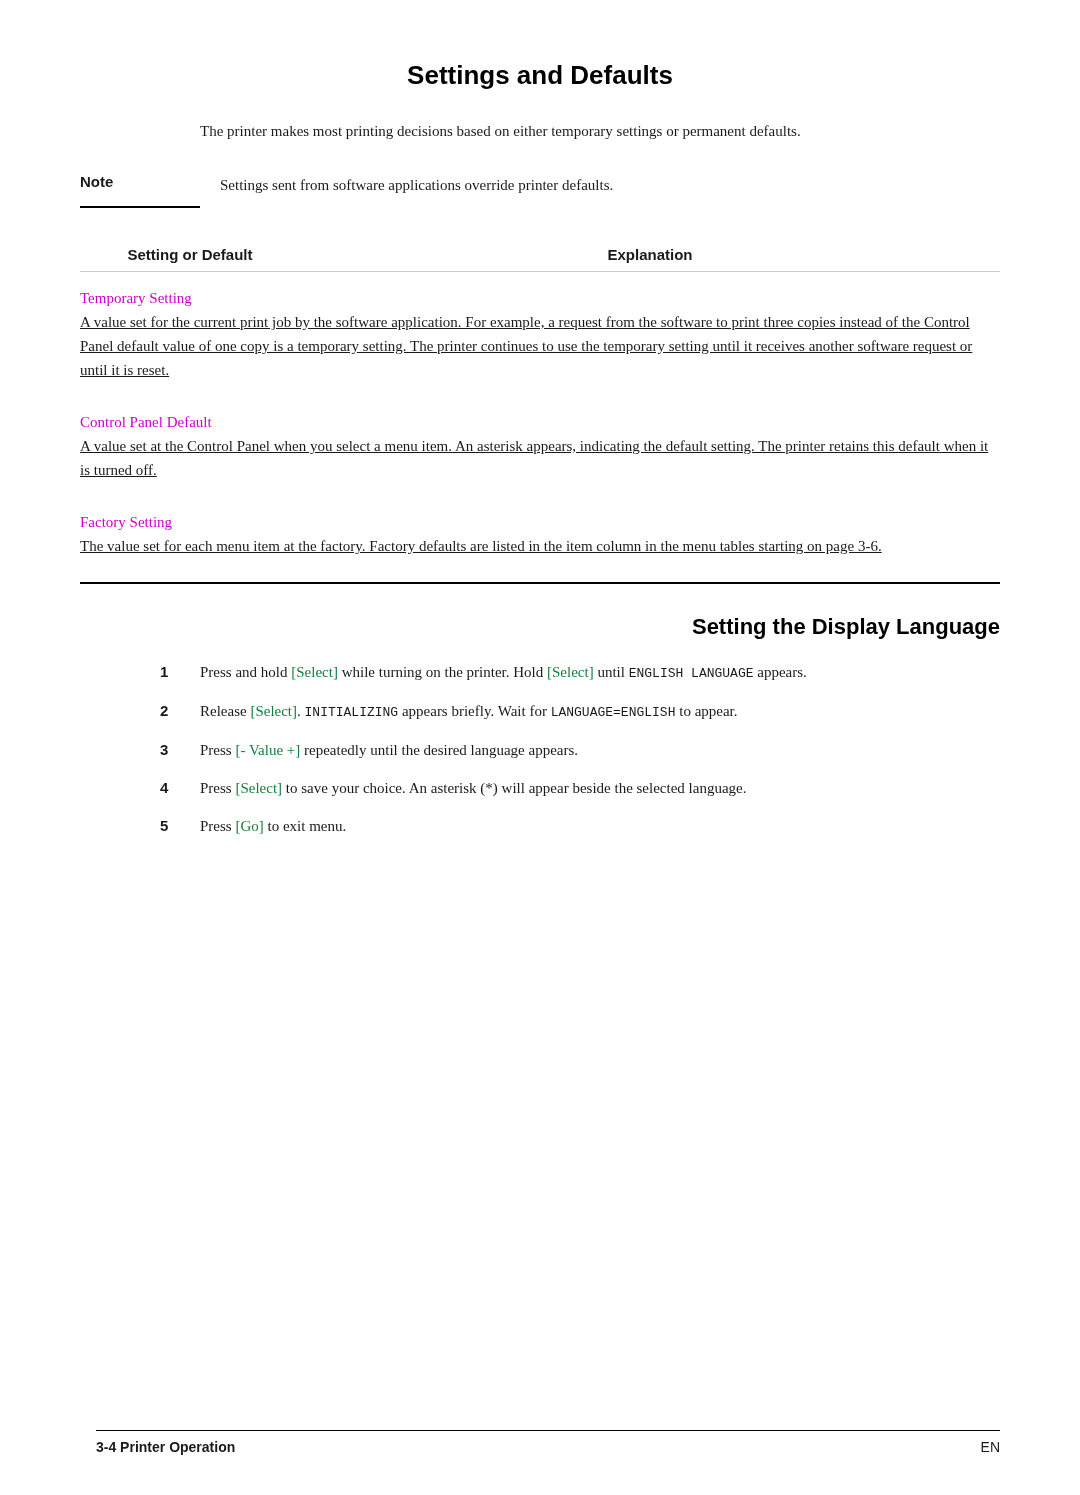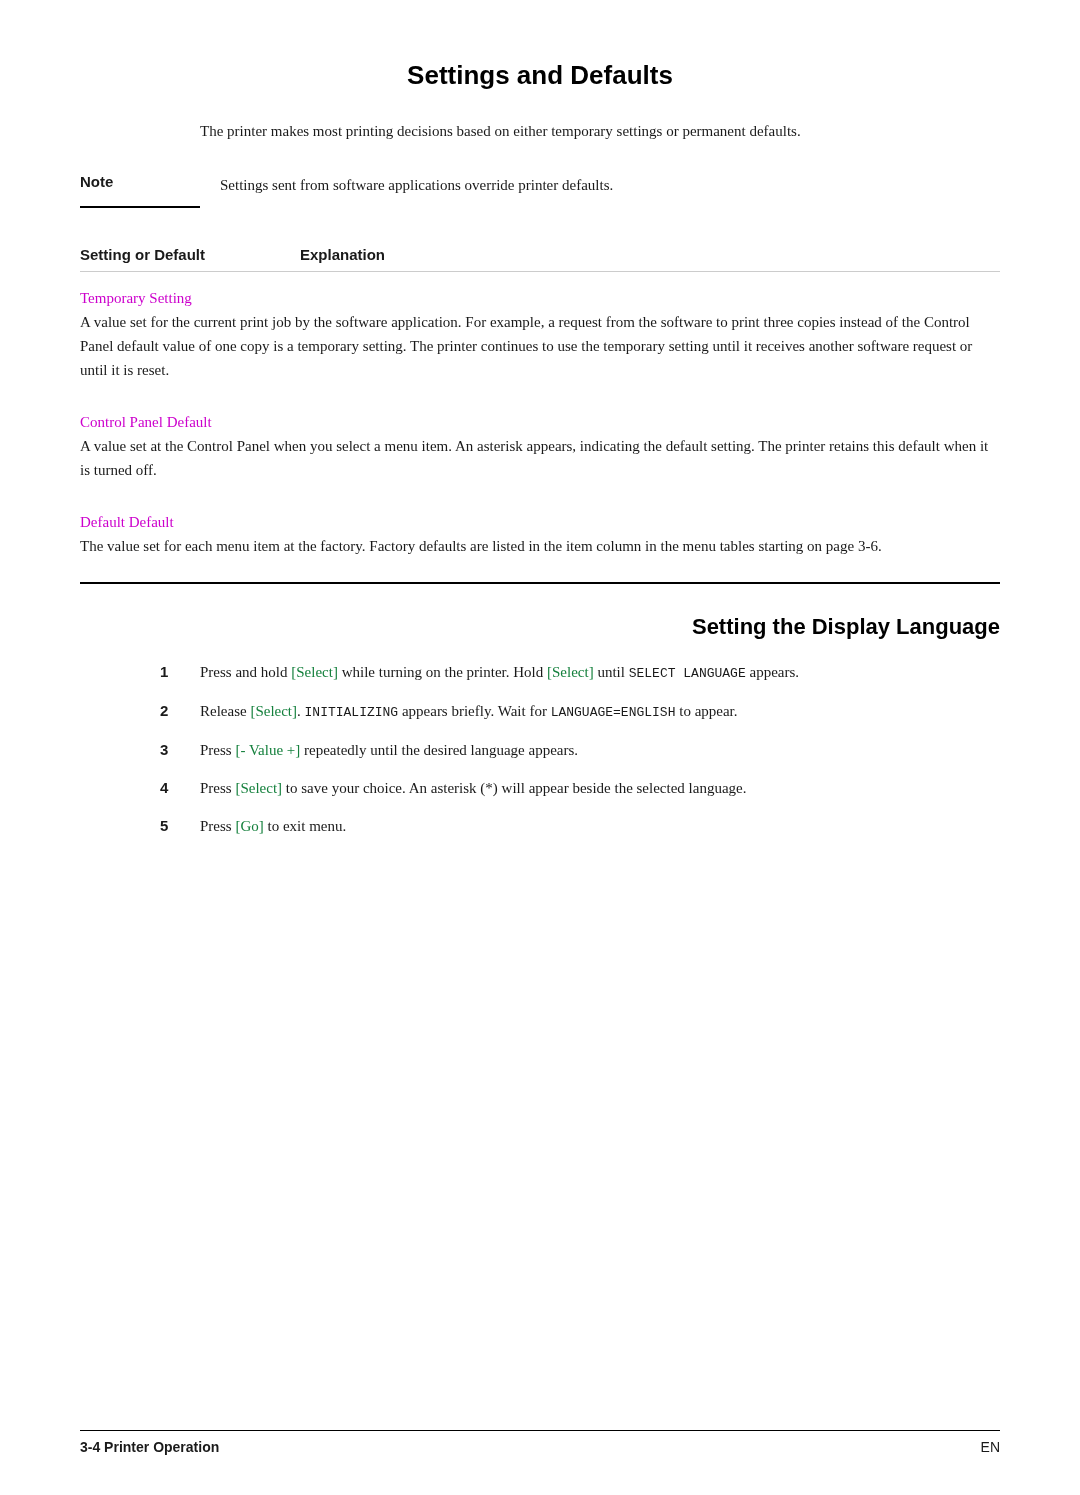--- a/index.html
+++ b/index.html
@@ -84,20 +84,21 @@
     .table-header-row {
       display: flex;
       padding: 8px 0;
       border-bottom: 1px solid #ccc;
     }
 
     .table-header-cell {
       font-weight: bold;
       font-family: Arial, sans-serif;
       font-size: 15px;
+      text-align: center;
     }
 
     .col-setting {
       width: 220px;
       min-width: 220px;
     }
 
     .col-explanation {
       flex: 1;
     }
@@ -118,20 +119,21 @@
       min-width: 220px;
       padding-right: 10px;
       line-height: 1.6;
     }
 
     .explanation-text {
       flex: 1;
       font-family: Times New Roman, Times, serif;
       font-size: 15px;
       line-height: 1.6;
+      text-decoration: underline;
     }
 
     .table-bottom-border {
       border-top: 2px solid #000;
       margin-top: 10px;
     }
 
     .section-title {
       font-size: 22px;
       font-weight: bold;
@@ -175,21 +177,21 @@
     }
 
     .monospace {
       font-family: Courier New, Courier, monospace;
       font-size: 13px;
     }
 
     .footer {
       position: absolute;
       bottom: 40px;
-      left: 80px;
+      left: 96px;
       right: 80px;
       display: flex;
       justify-content: space-between;
       align-items: center;
       border-top: 1px solid #000;
       padding-top: 8px;
     }
 
     .footer-left {
       font-weight: bold;
@@ -226,34 +228,34 @@
       <div class="setting-name col-setting">Temporary Setting</div>
       <div class="explanation-text col-explanation">A value set for the current print job by the software application. For example, a request from the software to print three copies instead of the Control Panel default value of one copy is a temporary setting. The printer continues to use the temporary setting until it receives another software request or until it is reset.</div>
     </div>
 
     <div class="table-body-row">
       <div class="setting-name col-setting">Control Panel Default</div>
       <div class="explanation-text col-explanation">A value set at the Control Panel when you select a menu item. An asterisk appears, indicating the default setting. The printer retains this default when it is turned off.</div>
     </div>
 
     <div class="table-body-row">
-      <div class="setting-name col-setting">Default Default</div>
+      <div class="setting-name col-setting">Factory Setting</div>
       <div class="explanation-text col-explanation">The value set for each menu item at the factory. Factory defaults are listed in the item column in the menu tables starting on page 3-6.</div>
     </div>
 
     <div class="table-bottom-border"></div>
   </div>
 
   <h2 class="section-title">Setting the Display Language</h2>
 
   <ol class="numbered-list">
     <li>
       <span class="list-number">1</span>
       <span class="list-text">
-        Press and hold <span class="highlight-magenta">[Select]</span> while turning on the printer. Hold <span class="highlight-magenta">[Select]</span> until <span class="monospace">SELECT LANGUAGE</span> appears.
+        Press and hold <span class="highlight-magenta">[Select]</span> while turning on the printer. Hold <span class="highlight-magenta">[Select]</span> until <span class="monospace">ENGLISH LANGUAGE</span> appears.
       </span>
     </li>
     <li>
       <span class="list-number">2</span>
       <span class="list-text">
         Release <span class="highlight-magenta">[Select]</span>. <span class="monospace">INITIALIZING</span> appears briefly. Wait for <span class="monospace">LANGUAGE=ENGLISH</span> to appear.
       </span>
     </li>
     <li>
       <span class="list-number">3</span>

